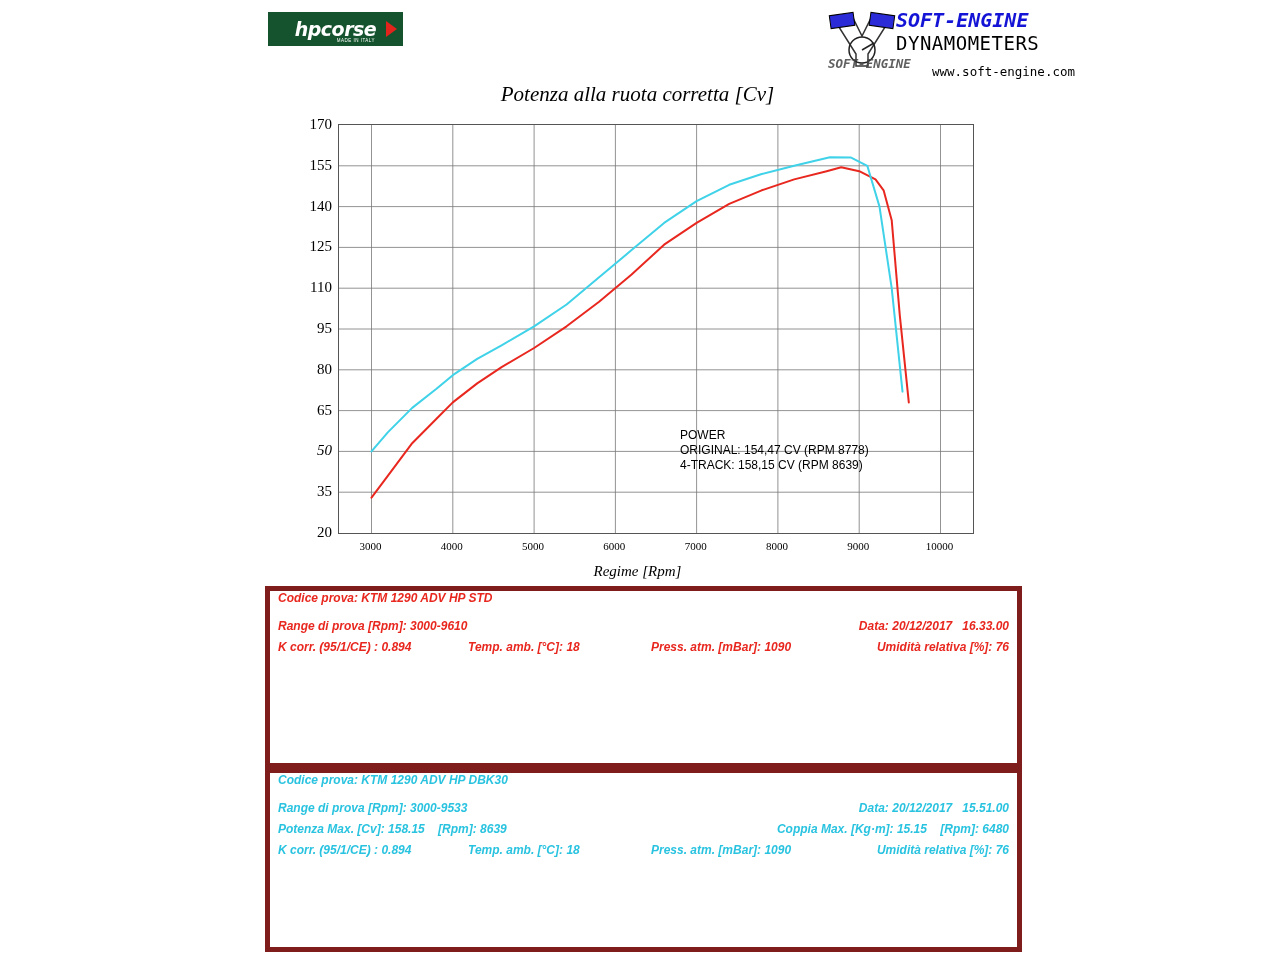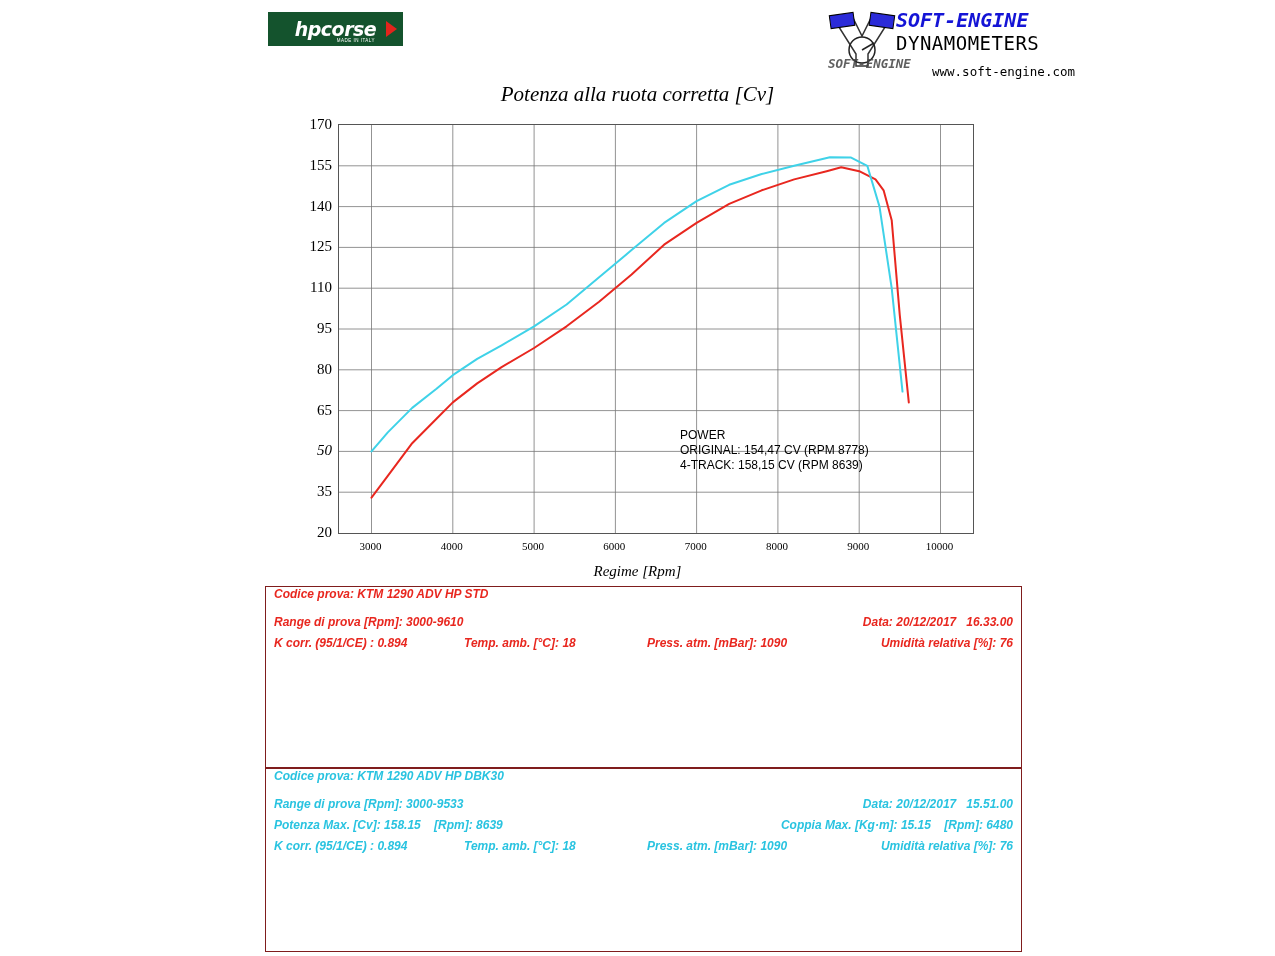--- a/index.html
+++ b/index.html
@@ -176,21 +176,21 @@
     font-size: 12px;
     color: #000;
     line-height: 15px;
   }
 
   
   .databox {
     position: absolute;
     left: 265px;
     box-sizing: border-box;
-    border: 1px solid #7f1d1d;
+    border: 5px solid #7f1d1d;
   }
   .box-red { top: 586px; width: 757px; height: 182px; }
   .box-cyan { top: 768px; width: 757px; height: 184px; }
   .row {
     position: relative;
     height: 21px;
     font-family: "Liberation Sans", sans-serif;
     font-size: 12px;
     font-weight: bold;
     font-style: italic;

